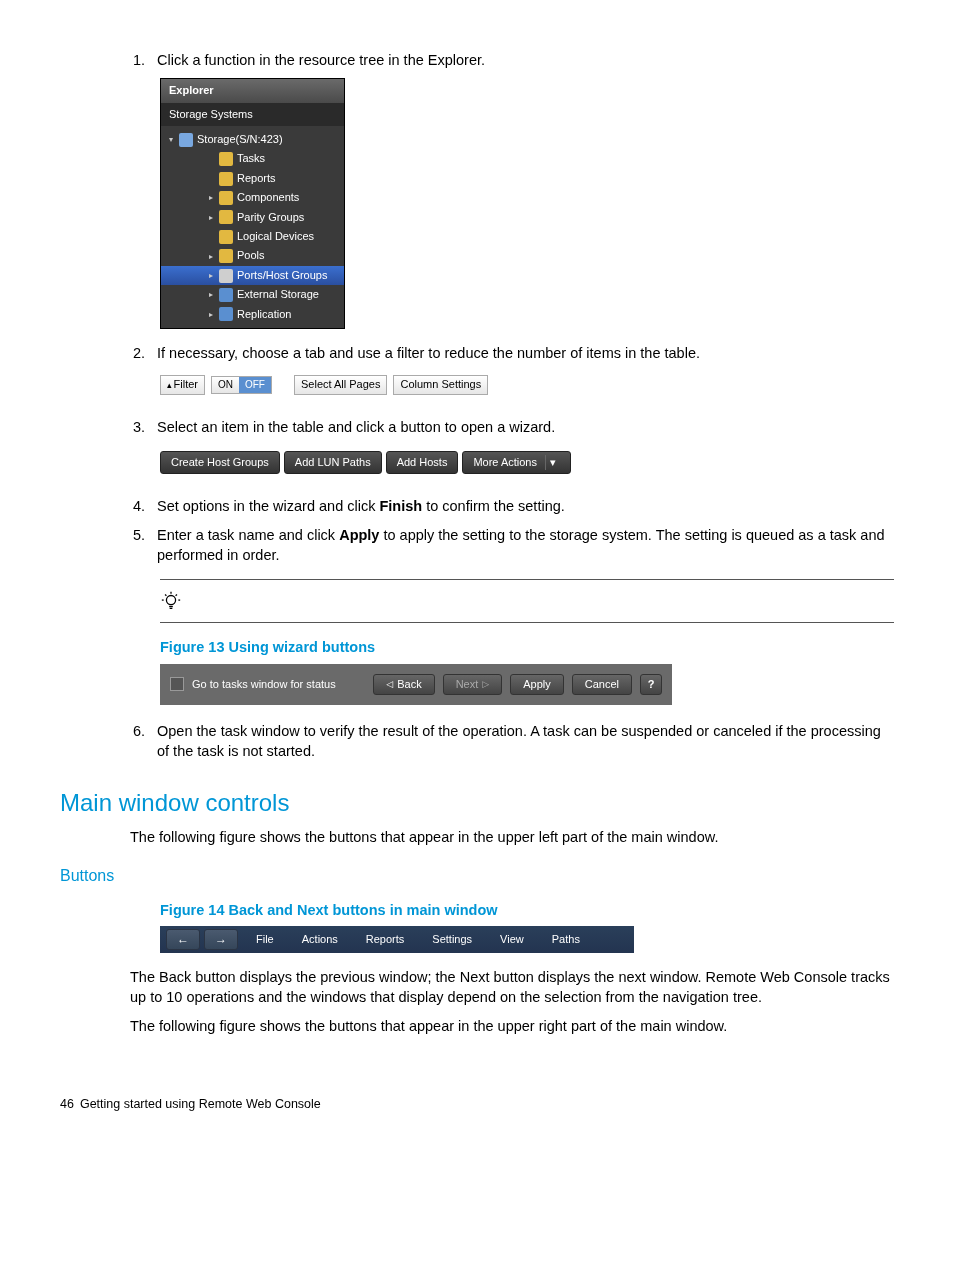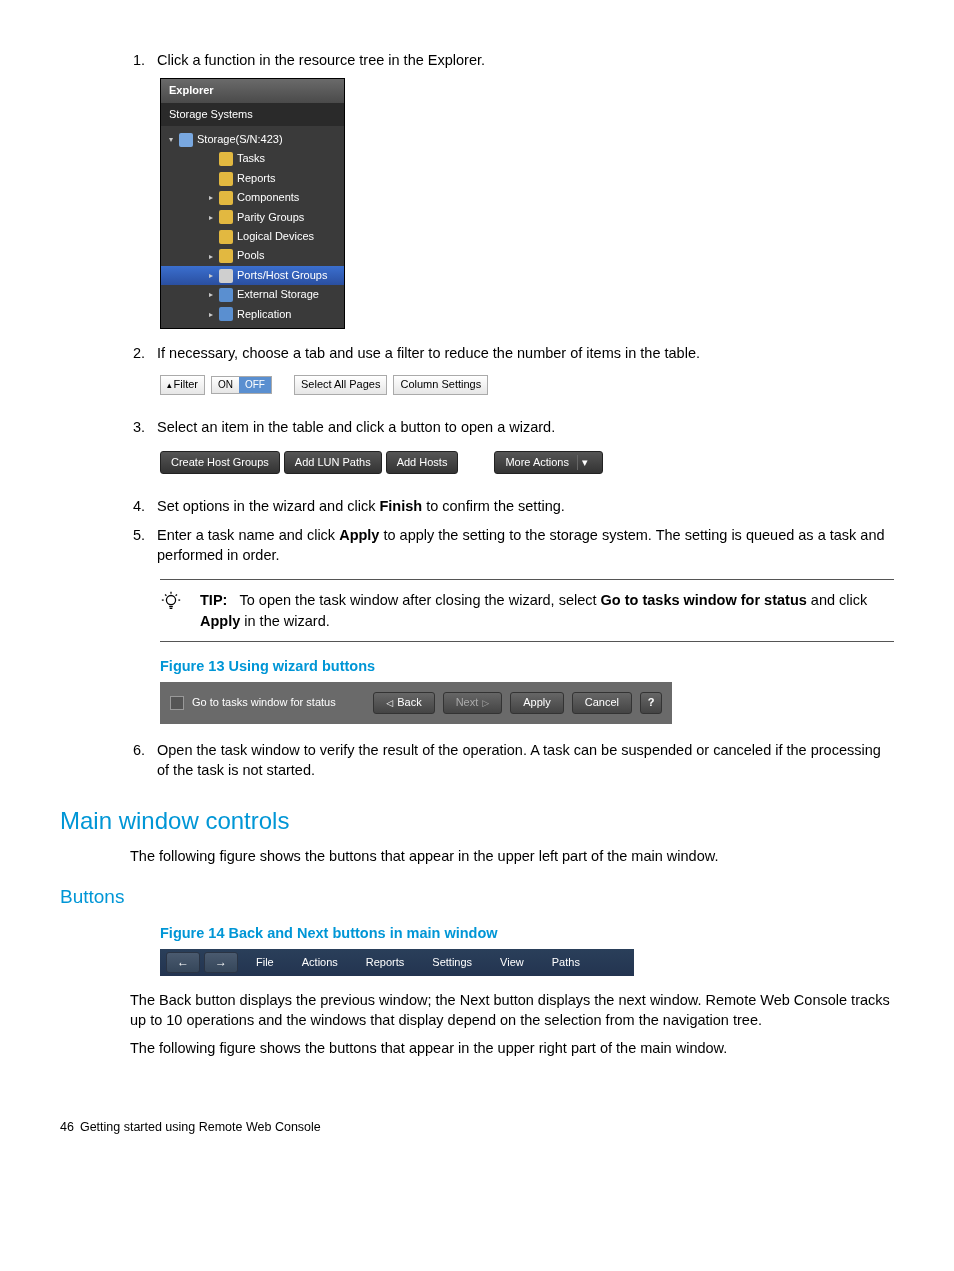--- a/index.html
+++ b/index.html
@@ -77,21 +77,21 @@
   .action-bar { display:inline-flex; gap:4px; font-family: Tahoma, Arial, sans-serif; margin-top:6px; margin-bottom:10px; }
   .dark-btn {
     background: linear-gradient(#555,#333);
     color:#fff;
     border:1px solid #222;
     border-radius:3px;
     padding: 3px 10px;
     font-size: 11px;
     cursor:pointer;
   }
-  .dark-btn.with-dd { display:flex; align-items:center;margin-left:32px; }
+  .dark-btn.with-dd { display:flex; align-items:center; }
   .dark-btn .ddar { border-left:1px solid #666; margin-left:8px; padding:0 4px; }
   .tip-block {
     border-top: 1px solid #555;
     border-bottom: 1px solid #555;
     margin: 14px 0 14px 100px;
     padding: 10px 0;
     display:flex;
     gap:18px;
   }
   .tip-icon { width:22px; display:flex; justify-content:center; }
@@ -132,21 +132,21 @@
     border:1px solid #333;
     border-radius:3px;
     color:#fff;
     width:20px;
     text-align:center;
     font-size:11px;
     padding:2px 0;
     font-weight:bold;
   }
   .section-h1 { color:#0096d6; font-size:24px; font-weight:normal; margin: 24px 0 8px 0; }
-  .section-h2 { color:#0096d6; font-size:19px; font-weight:normal; margin: 18px 0 6px 0; }
+  .section-h2 { color:#0096d6; font-size:16px; font-weight:normal; margin: 18px 0 6px 0; }
   .body-text { margin-left:70px; margin-bottom:8px; }
   .menu-bar {
     background: linear-gradient(#2a3f5a,#233450);
     color:#fff;
     font-family: Tahoma, Arial, sans-serif;
     font-size:11px;
     display:flex;
     align-items:center;
     padding:3px 6px;
     gap:0;
@@ -299,23 +299,20 @@
           <line x1="12" y1="2" x2="12" y2="4"></line>
           <line x1="4" y1="11" x2="2" y2="11"></line>
           <line x1="22" y1="11" x2="20" y2="11"></line>
           <line x1="5.5" y1="5" x2="7" y2="6.3"></line>
           <line x1="18.5" y1="5" x2="17" y2="6.3"></line>
           <line x1="10" y1="18" x2="14" y2="18"></line>
           <line x1="10.5" y1="20" x2="13.5" y2="20"></line>
         </g>
       </svg>
   </div>
-  <div class="tip-text">
-    <b>TIP:</b>&nbsp;&nbsp;&nbsp;<span>To open the task window after closing the wizard, select </span><b>Go to tasks window for status</b><span> and click </span><b>Apply</b><span> in the wizard.</span>
-  </div>
 </div>
 
 <div class="figure-caption">Figure 13 Using wizard buttons</div>
 <div class="wizard-bar">
   <span class="cb"></span>
   <span>Go to tasks window for status</span>
   <span class="spring"></span>
   <div class="wiz-btn">
       <span class="tri-l">◁</span>
       <span>Back</span>

